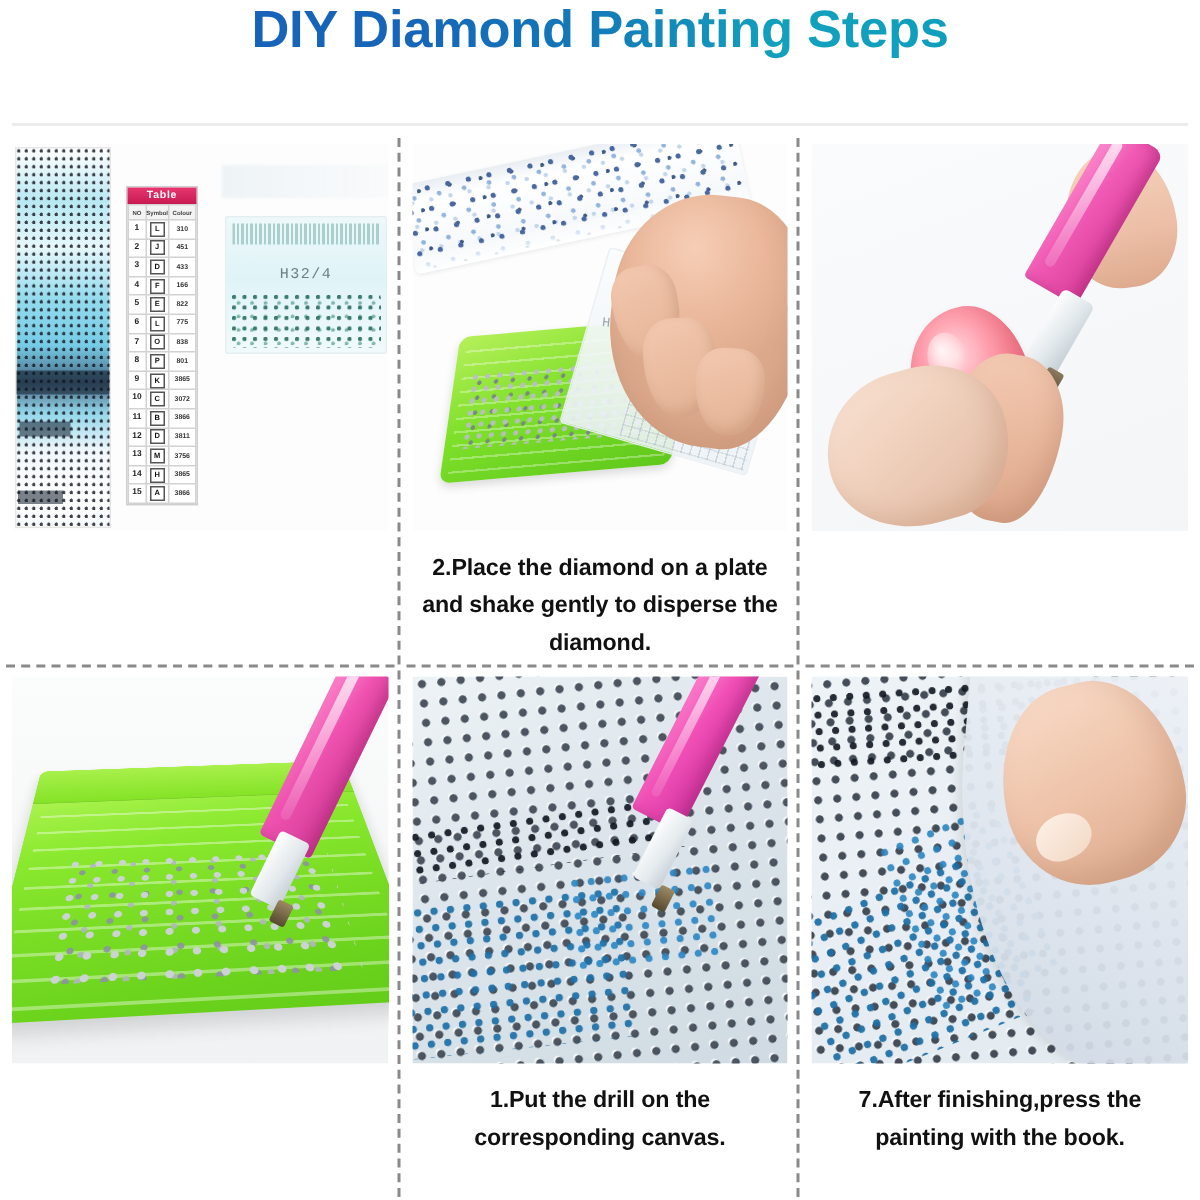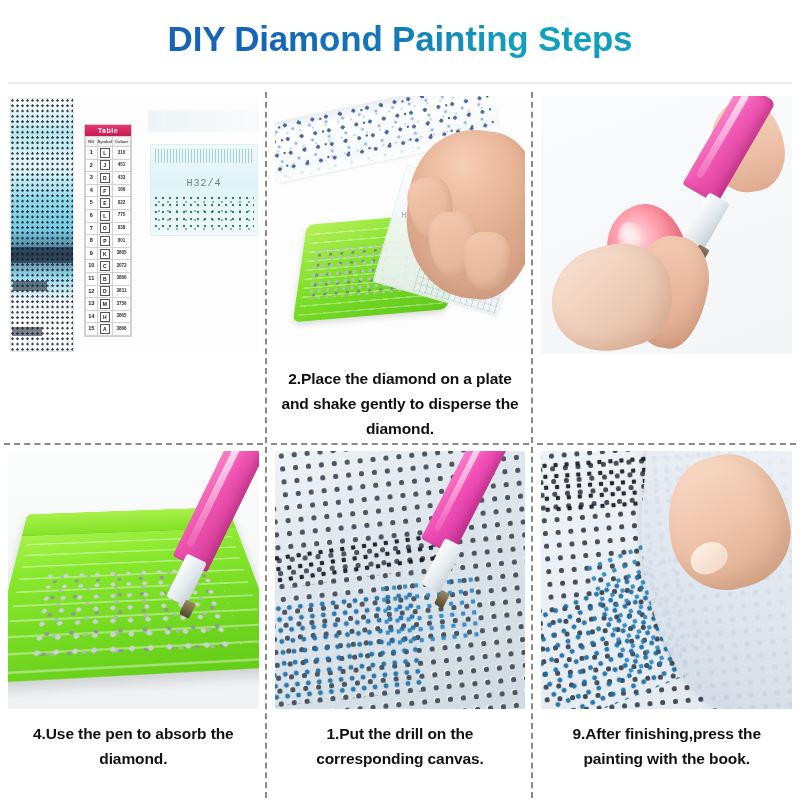--- a/index.html
+++ b/index.html
@@ -8,21 +8,21 @@
     width:800px;height:800px;
     background:#ffffff;
     font-family:"Liberation Sans", sans-serif;
     overflow:hidden;
   }
   .page{position:relative;width:800px;height:800px;background:#fff;}
 
   
   .header{
     height:78px;
-    display:flex;align-items:center;justify-content:center;
+    display:flex;align-items:flex-start;justify-content:center;
     background:#fff;
   }
   .title{
     font-size:35px;
     font-weight:bold;
     letter-spacing:-0.2px;
     background:linear-gradient(90deg,#1763b8 0%,#1565b9 22%,#1379b8 48%,#12a0bd 75%,#0f9fbd 100%);
     -webkit-background-clip:text;
     background-clip:text;
     color:transparent;
@@ -638,21 +638,20 @@
           <div class="wall"></div>
           <div class="grooves"></div>
         </div>
         <div class="drills"></div>
         <div class="pen">
           <div class="shine"></div>
         </div>
         <div class="ferrule"></div>
         <div class="tip"></div>
       </div>
-      <div class="caption">4.Use the pen to absorb the diamond.</div>
     </div>
 
     <div class="cell vdash">
       <div class="photo p5">
         <div class="bg"></div>
         <div class="mesh"></div>
         <div class="dark"></div>
         <div class="blueA"></div>
         <div class="blueB"></div>
         <div class="pen">
@@ -668,17 +667,17 @@
       <div class="photo p6">
         <div class="bg"></div>
         <div class="mesh"></div>
         <div class="darkband"></div>
         <div class="blue1"></div>
         <div class="blue2"></div>
         <div class="film"></div>
         <div class="finger"></div>
         <div class="nail"></div>
       </div>
-      <div class="caption">9.After finishing,press the painting with the book.</div>
+      <div class="caption">7.After finishing,press the painting with the book.</div>
     </div>
 
   </div>
 </div>
 
 </body></html>

